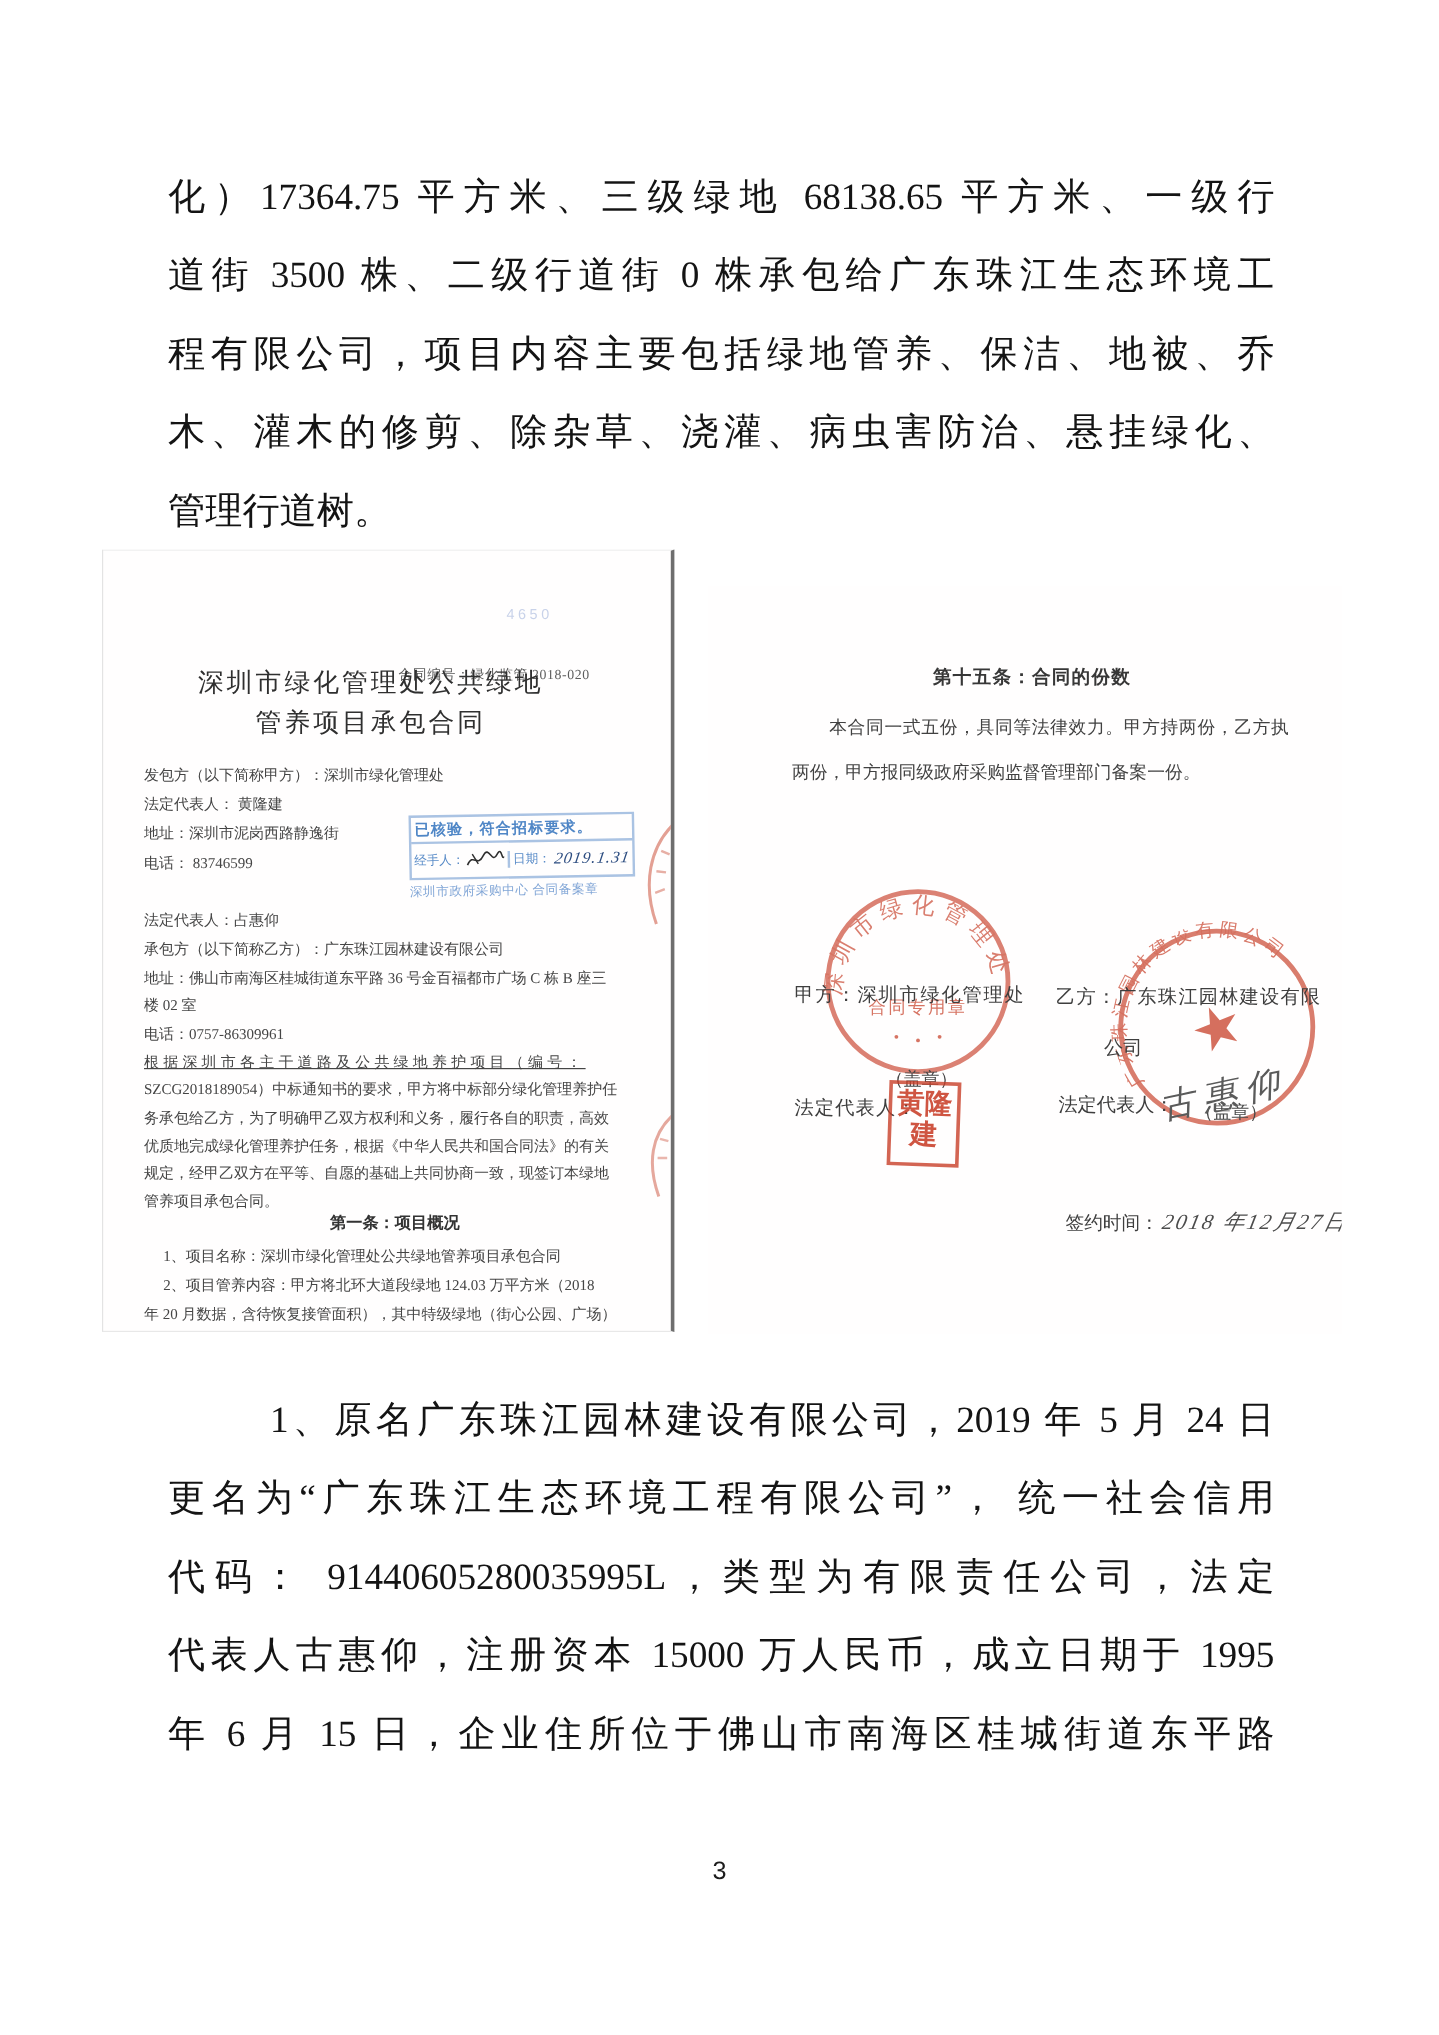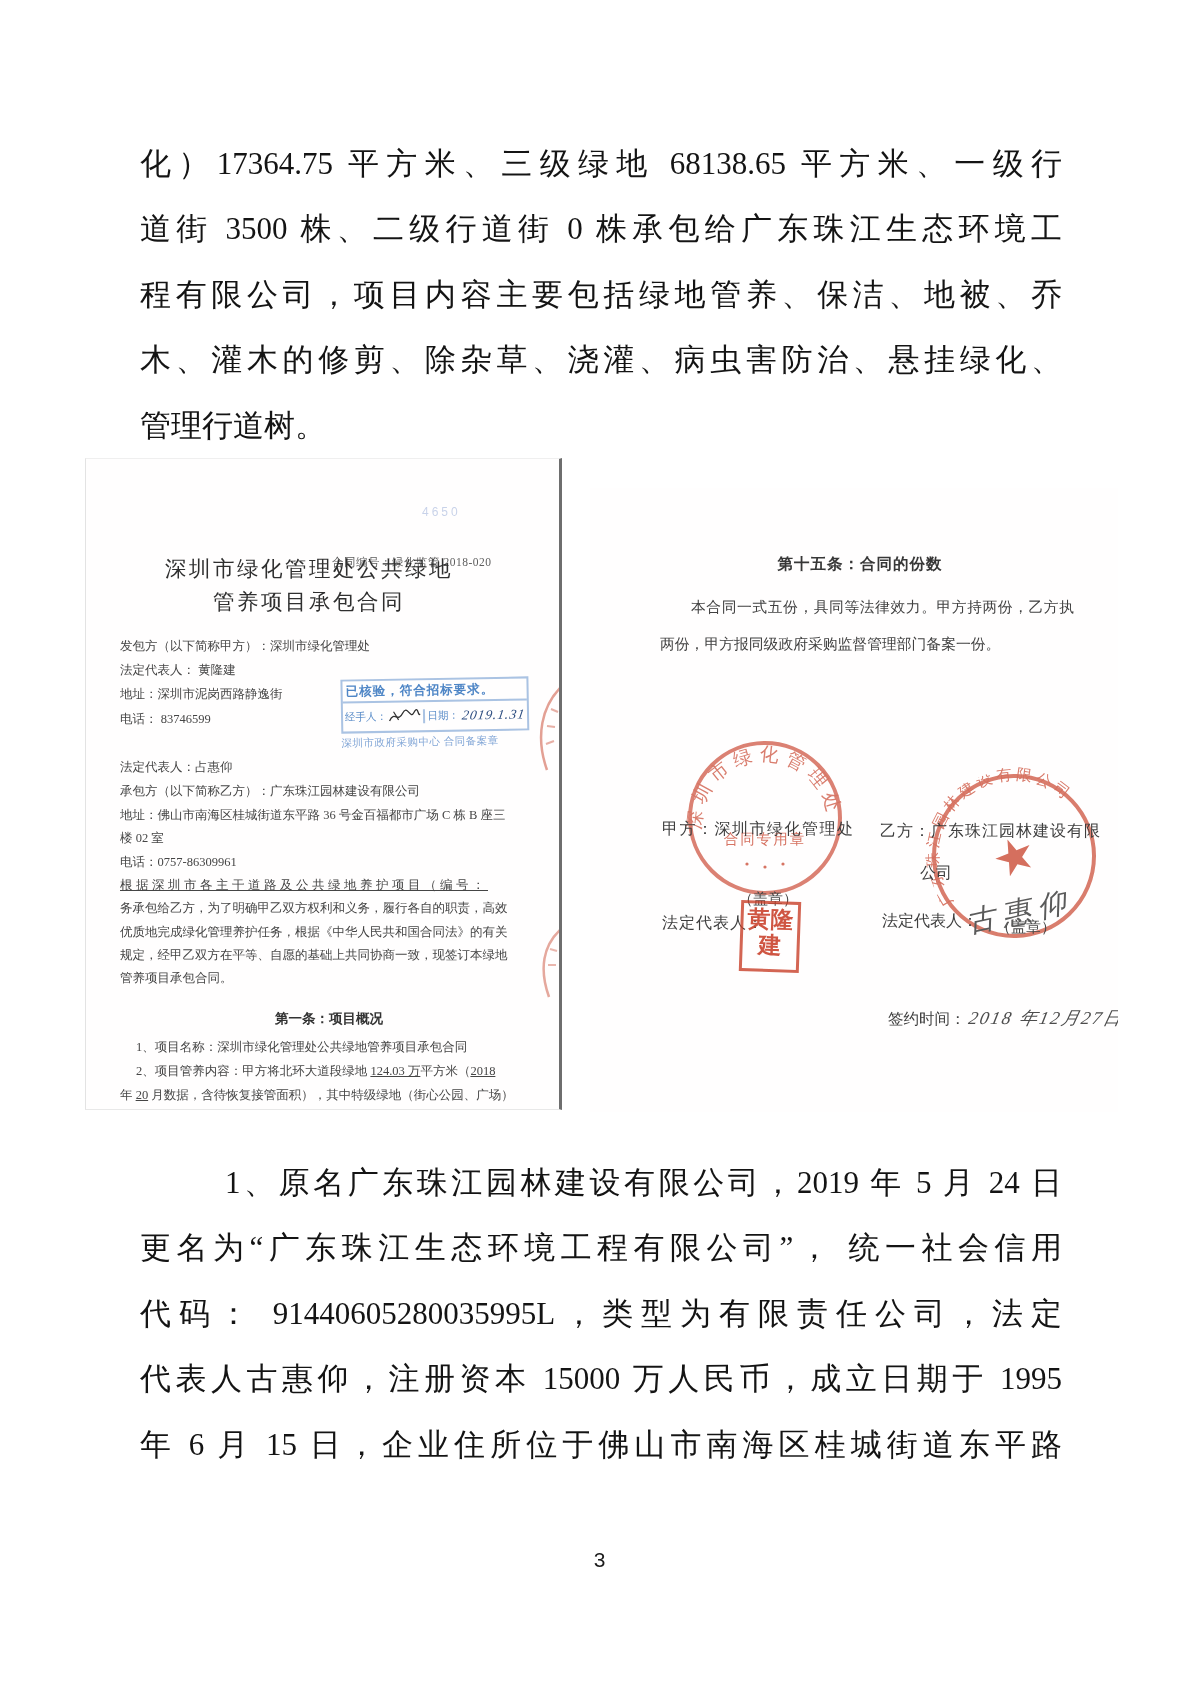--- a/index.html
+++ b/index.html
@@ -30,21 +30,21 @@
   #slTitle{left:0;top:94px;width:446px;text-align:center;font-weight:normal;font-size:21.5px;
            line-height:33px;color:#2f2f2f;letter-spacing:2.5px;}
   .slbody{font-size:12.5px;color:#454545;white-space:nowrap;}
   #slPartyA{left:34px;top:175px;width:418px;line-height:24.2px;}
   #slPartyB{left:34px;top:297px;width:418px;line-height:23.8px;}
   #slPre{left:34px;top:415px;width:418px;line-height:23.3px;}
   #slPre .ls{letter-spacing:3.5px;text-decoration:underline;}
   #slC1t{left:34px;top:551px;width:418px;text-align:center;font-weight:bold;font-size:13.5px;color:#333;}
   #slItems{left:34px;top:576px;width:418px;line-height:24.2px;}
   .ti{text-indent:16px;}
-  .u{text-decoration:underline;}
+  .u{}
 
   
   #bStamp{left:255px;top:219px;width:188px;transform:rotate(-1deg);}
   .bsBox{border:2px solid rgba(85,135,200,.5);}
   .bsR1{font-size:12.5px;font-weight:bold;color:#4f86c6;letter-spacing:1px;padding:2px 3px 1px;
         border-bottom:2px solid rgba(85,135,200,.5);white-space:nowrap;}
   .bsR2{display:flex;align-items:center;font-size:10.5px;color:#5a8cc8;padding:2px 2px;height:24px;white-space:nowrap;}
   .bsDateLbl{border-left:2px solid rgba(85,135,200,.5);padding-left:3px;margin-left:1px;}
   .bsDateVal{font-size:13.5px;color:#2d4d80;font-style:italic;transform:skewX(-10deg);margin-left:3px;letter-spacing:1px;}
   .bsR3{font-size:10.5px;color:rgba(85,135,200,.75);margin-top:3px;white-space:nowrap;letter-spacing:.5px;}
@@ -112,20 +112,21 @@
     <div class="abs slbody" id="slPartyB">
       <span class="ln">法定代表人：占惠仰</span>
       <span class="ln">承包方（以下简称乙方）：广东珠江园林建设有限公司</span>
       <span class="ln">地址：佛山市南海区桂城街道东平路 36 号金百福都市广场 C 栋 B 座三</span>
       <span class="ln">楼 02 室</span>
       <span class="ln">电话：0757-86309961</span>
     </div>
 
     <div class="abs slbody" id="slPre">
       <span class="ln ls">根据深圳市各主干道路及公共绿地养护项目（编号：</span>
+      <span class="ln">SZCG2018189054）中标通知书的要求，甲方将中标部分绿化管理养护任</span>
       <span class="ln">务承包给乙方，为了明确甲乙双方权利和义务，履行各自的职责，高效</span>
       <span class="ln">优质地完成绿化管理养护任务，根据《中华人民共和国合同法》的有关</span>
       <span class="ln">规定，经甲乙双方在平等、自愿的基础上共同协商一致，现签订本绿地</span>
       <span class="ln">管养项目承包合同。</span>
     </div>
 
     <div class="abs" id="slC1t">第一条：项目概况</div>
 
     <div class="abs slbody" id="slItems">
       <span class="ln ti">1、项目名称：深圳市绿化管理处公共绿地管养项目承包合同</span>

